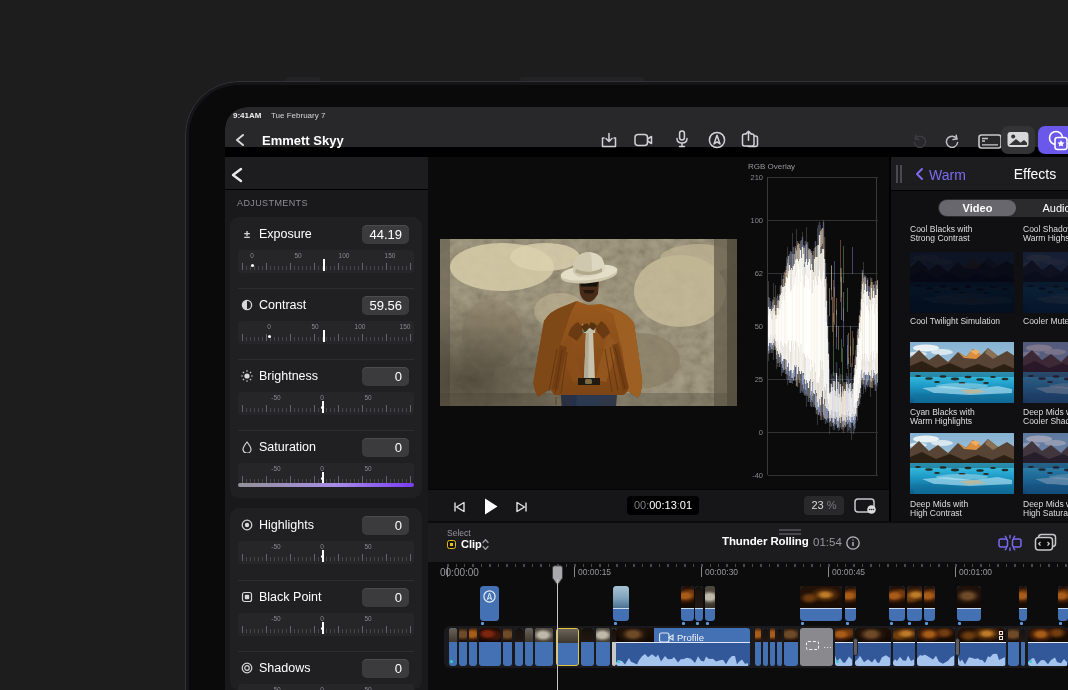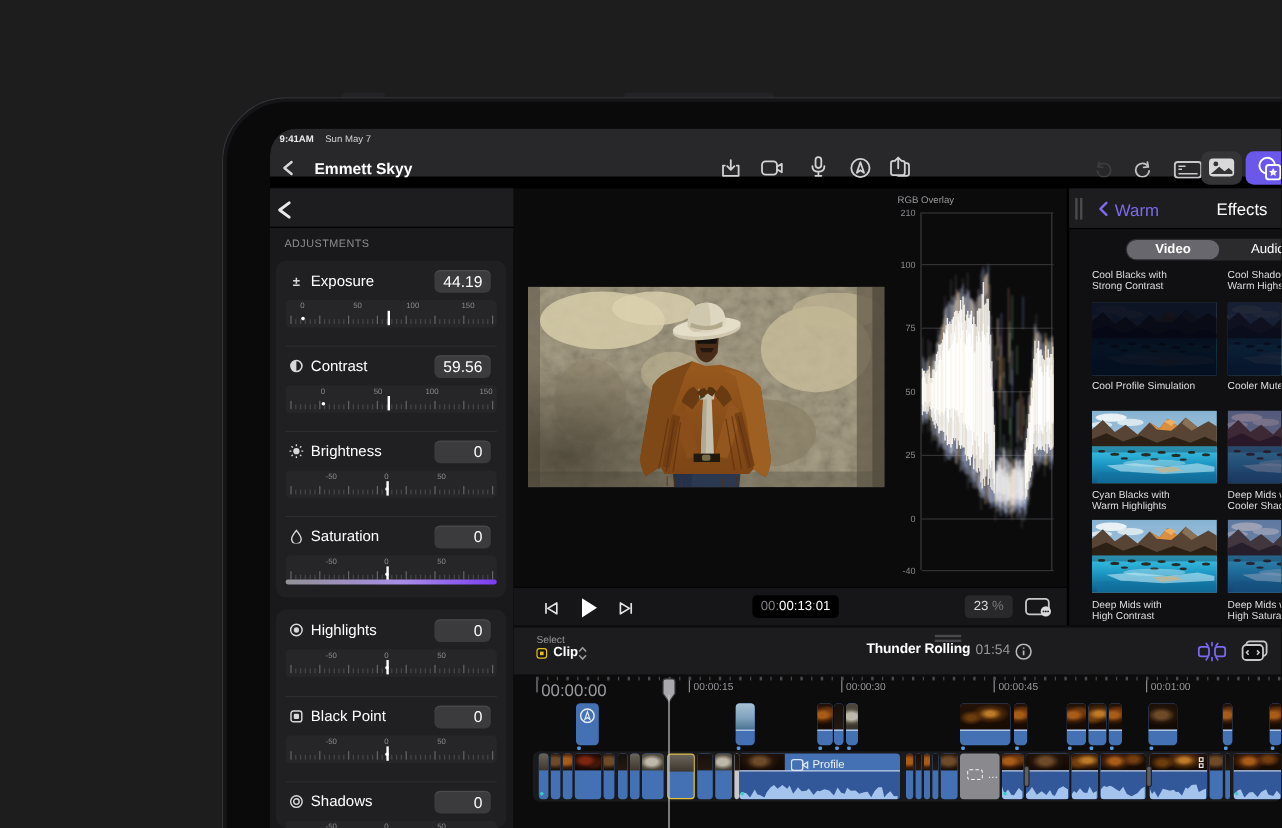--- a/index.html
+++ b/index.html
@@ -42,21 +42,21 @@
 .th-red{background:radial-gradient(14px 8px at 40% 42%,#7c2610 0 30%,rgba(58,16,6,0.6) 65%,transparent 100%),radial-gradient(9px 6px at 74% 55%,rgba(106,42,16,0.55) 0 40%,transparent 100%),linear-gradient(#1c0a04,#130703)}
 .th-hat{background:radial-gradient(16px 9px at 45% 45%,#6e4a28 0 30%,rgba(44,26,12,0.6) 70%,transparent 100%),linear-gradient(#1c1008,#120904)}
 </style></head><body>
 <div id="stage">
     <div class="abs" style="left:285px;top:77px;width:36px;height:6px;background:#232325;border-radius:3px"></div>
     <div class="abs" style="left:520px;top:77px;width:125px;height:6px;background:#232325;border-radius:3px"></div>
     <div id="device"></div>
     <div id="screen">
       <div id="topbar">
         <div class="abs" style="left:8px;top:3.5px;font-size:8px;font-weight:bold;color:#ededef">9:41AM</div>
-        <div class="abs" style="left:46px;top:3.5px;font-size:8px;color:#d6d6d8">Sun May 7</div>
+        <div class="abs" style="left:46px;top:3.5px;font-size:8px;color:#d6d6d8">Tue February 7</div>
         <svg class="abs" style="left:10px;top:26px;" width="10" height="14" viewBox="0 0 10 14">
           <path d="M8 2 L2 7.0 L8 12" stroke="#d8d8da" stroke-width="2" fill="none" stroke-linecap="round" stroke-linejoin="round"></path>
         </svg>
         <div class="abs" style="left:37px;top:26px;font-size:13px;font-weight:bold;color:#fff">Emmett Skyy</div>
         <svg class="abs" style="left:375px;top:24px" width="18" height="18" viewBox="0 0 18 18">
           <path d="M4 7 L2.5 7 L2.5 15.5 L15.5 15.5 L15.5 7 L14 7" stroke="#d2d2d6" stroke-width="1.5" fill="none" stroke-linecap="round" stroke-linejoin="round"></path>
           <path d="M9 2.5 L9 10 M6 7.5 L9 10.5 L12 7.5" stroke="#d2d2d6" stroke-width="1.5" fill="none" stroke-linecap="round" stroke-linejoin="round"></path>
         </svg>
         <svg class="abs" style="left:409px;top:26px" width="20" height="14" viewBox="0 0 20 14">
           <rect x="1" y="1.5" width="12.5" height="11" rx="3" stroke="#d2d2d6" stroke-width="1.5" fill="none" stroke-linecap="round" stroke-linejoin="round"></rect>
@@ -661,21 +661,21 @@
             <path d="M87.5 188V237M89.5 168V224" stroke="#fbf6ea" stroke-opacity="0.87" stroke-width="1.25" fill="none"></path>
             <path d="M90.5 161V221M91.5 146V216" stroke="#ffffff" stroke-opacity="0.87" stroke-width="1.25" fill="none"></path>
             <path d="M93.5 122V193M95.5 117V196M100.5 119V195M102.5 123V199M108.5 118V197" stroke="#fbf6ea" stroke-opacity="0.89" stroke-width="1.25" fill="none"></path>
             <path d="M93.5 134V184M94.5 122V177M95.5 126V182M96.5 113V176M97.5 114V184M98.5 129V177M99.5 128V182M100.5 133V184M101.5 136V185M102.5 127V178M103.5 133V175M104.5 128V183M105.5 127V174M106.5 137V181M107.5 131V184M108.5 127V176M109.5 135V176M110.5 123V174" stroke="#ffffff" stroke-opacity="0.91" stroke-width="1.0" fill="none"></path>
             <path d="M94.5 107V201M96.5 114V195M101.5 122V198M103.5 111V193M107.5 118V198M109.5 112V196" stroke="#f3ece0" stroke-opacity="0.89" stroke-width="1.25" fill="none"></path>
             <path d="M97.5 107V198M98.5 115V197M99.5 114V198M104.5 121V201M105.5 114V193M106.5 121V196M110.5 121V194" stroke="#ffffff" stroke-opacity="0.89" stroke-width="1.25" fill="none"></path>
           </svg>
         </div>
         <div class="abs" style="left:305px;top:16px;width:30px;text-align:right;font-size:7.5px;color:#8a8a8f">210</div>
         <div class="abs" style="left:305px;top:59px;width:30px;text-align:right;font-size:7.5px;color:#8a8a8f">100</div>
-        <div class="abs" style="left:305px;top:112px;width:30px;text-align:right;font-size:7.5px;color:#8a8a8f">75</div>
+        <div class="abs" style="left:305px;top:112px;width:30px;text-align:right;font-size:7.5px;color:#8a8a8f">62</div>
         <div class="abs" style="left:305px;top:165px;width:30px;text-align:right;font-size:7.5px;color:#8a8a8f">50</div>
         <div class="abs" style="left:305px;top:218px;width:30px;text-align:right;font-size:7.5px;color:#8a8a8f">25</div>
         <div class="abs" style="left:305px;top:271px;width:30px;text-align:right;font-size:7.5px;color:#8a8a8f">0</div>
         <div class="abs" style="left:305px;top:314px;width:30px;text-align:right;font-size:7.5px;color:#8a8a8f">-40</div>
       </div>
       <div id="transport">
         <svg class="abs" style="left:24px;top:10px" width="14" height="14" viewBox="0 0 14 14">
           <path d="M3 2.5 L3 11.5 M12 2.5 L12 11.5 L4.5 7 Z" stroke="#e2e2e4" stroke-width="1.4" fill="none" stroke-linejoin="round"></path>
         </svg>
         <svg class="abs" style="left:55px;top:7px" width="16" height="19" viewBox="0 0 16 19">
@@ -750,21 +750,21 @@
 </defs>
 </svg>
         <div class="efflabel" style="left:19px;top:68px;width:110px">Cool Blacks with<br>Strong Contrast</div>
         <div class="efflabel" style="left:132px;top:68px;width:110px">Cool Shadows wi<br>Warm Highs</div>
         <div class="thumb" style="left:18.5px;top:95px"><svg width="105" height="61" viewBox="0 0 105 61">
             <use href="#scene"></use>
           </svg><div class="abs" style="left:0;top:0;width:105px;height:61px;background:rgba(3,7,22,0.93)"></div></div>
         <div class="thumb" style="left:131.5px;top:95px"><svg width="105" height="61" viewBox="0 0 105 61">
             <use href="#scene"></use>
           </svg><div class="abs" style="left:0;top:0;width:105px;height:61px;background:rgba(6,10,30,0.88)"></div></div>
-        <div class="efflabel" style="left:19px;top:160px;width:110px">Cool Profile Simulation</div>
+        <div class="efflabel" style="left:19px;top:160px;width:110px">Cool Twilight Simulation</div>
         <div class="efflabel" style="left:132px;top:160px;width:110px">Cooler Muted Ton</div>
         <div class="thumb" style="left:18.5px;top:185px"><svg width="105" height="61" viewBox="0 0 105 61">
             <use href="#scene"></use>
           </svg></div>
         <div class="thumb" style="left:131.5px;top:185px"><svg width="105" height="61" viewBox="0 0 105 61">
             <use href="#scene"></use>
           </svg><div class="abs" style="left:0;top:0;width:105px;height:61px;background:rgba(40,18,55,0.55)"></div></div>
         <div class="efflabel" style="left:19px;top:251px;width:110px">Cyan Blacks with<br>Warm Highlights</div>
         <div class="efflabel" style="left:132px;top:251px;width:110px">Deep Mids with<br>Cooler Shadows</div>
         <div class="thumb" style="left:18.5px;top:276px"><svg width="105" height="61" viewBox="0 0 105 61">
@@ -797,21 +797,21 @@
           <rect x="1" y="5" width="8.5" height="8" rx="2" stroke="#7a68f2" stroke-width="1.5" fill="none"></rect>
           <rect x="14.5" y="5" width="8.5" height="8" rx="2" stroke="#7a68f2" stroke-width="1.5" fill="none"></rect>
           <path d="M12 1.5 L12 4 M12 14 L12 16.5 M7.2 2.2 L8.6 4.2 M16.8 2.2 L15.4 4.2 M7.2 15.8 L8.6 13.8 M16.8 15.8 L15.4 13.8" stroke="#7a68f2" stroke-width="1.4" stroke-linecap="round"></path>
         </svg>
         <svg class="abs" style="left:606px;top:12px" width="23" height="19" viewBox="0 0 23 19">
           <rect x="4.5" y="1.5" width="17" height="12" rx="3" stroke="#c8c8cc" stroke-width="1.5" fill="none"></rect>
           <rect x="1.5" y="4.5" width="17" height="12.5" rx="3" stroke="#c8c8cc" stroke-width="1.5" fill="#0c0c0d"></rect>
           <path d="M6.5 9 L4.8 10.8 L6.5 12.6 M13.5 9 L15.2 10.8 L13.5 12.6" stroke="#c8c8cc" stroke-width="1.3" fill="none"></path>
         </svg>
         <div class="abs" style="left:19px;top:43px;width:1px;height:13px;background:#8a8a8f"></div>
-        <div class="abs" style="left:23px;top:46px;font-size:14px;color:#98989d">00:00:00</div>
+        <div class="abs" style="left:12px;top:46px;font-size:10px;color:#98989d">00:00:00</div>
         <div class="abs" style="left:146px;top:43px;width:1px;height:13px;background:#8a8a8f"></div>
         <div class="abs" style="left:150px;top:46px;font-size:8.5px;color:#98989d">00:00:15</div>
         <div class="abs" style="left:273px;top:43px;width:1px;height:13px;background:#8a8a8f"></div>
         <div class="abs" style="left:277px;top:46px;font-size:8.5px;color:#98989d">00:00:30</div>
         <div class="abs" style="left:400px;top:43px;width:1px;height:13px;background:#8a8a8f"></div>
         <div class="abs" style="left:404px;top:46px;font-size:8.5px;color:#98989d">00:00:45</div>
         <div class="abs" style="left:527px;top:43px;width:1px;height:13px;background:#8a8a8f"></div>
         <div class="abs" style="left:531px;top:46px;font-size:8.5px;color:#98989d">00:01:00</div>
         <div class="abs" style="left:19.0px;top:43px;width:1.5px;height:3px;background:#4a4a4e"></div>
         <div class="abs" style="left:27.5px;top:43px;width:1.5px;height:3px;background:#4a4a4e"></div>

